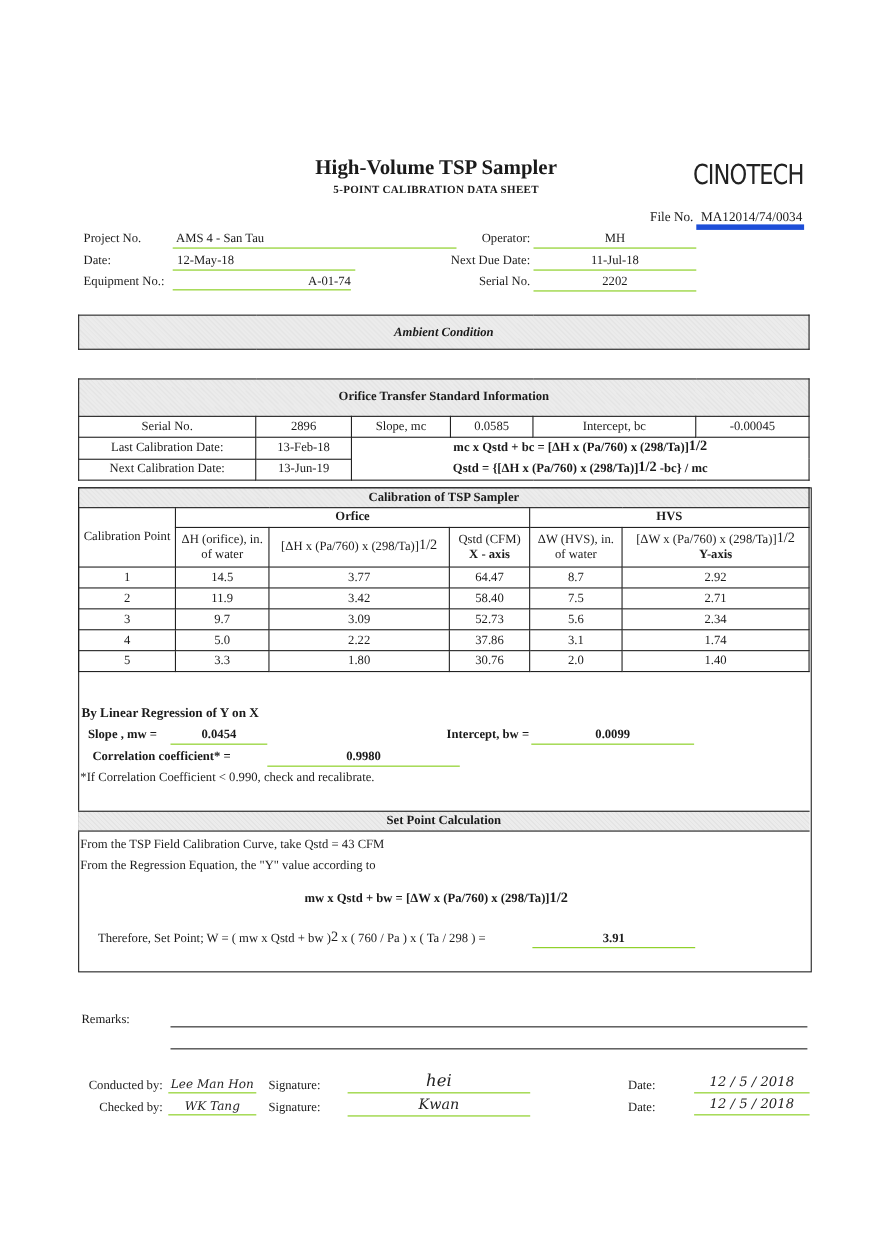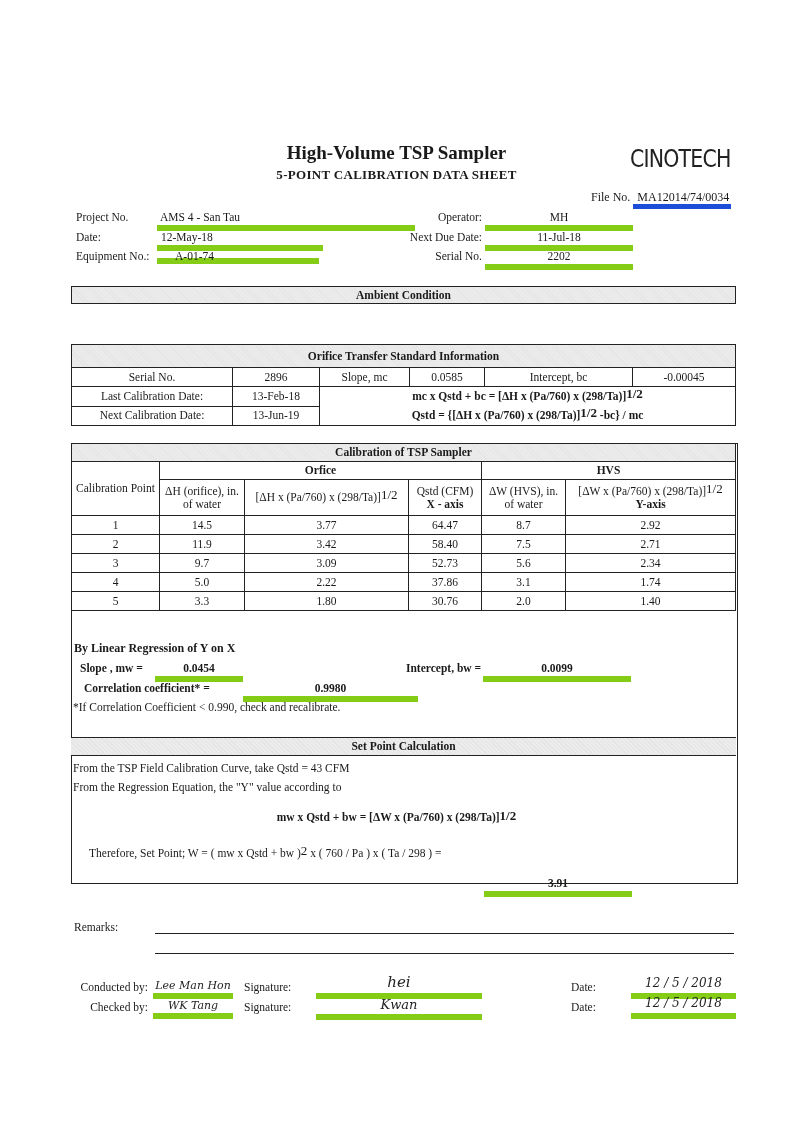--- a/index.html
+++ b/index.html
@@ -1,24 +1,24 @@
 <!DOCTYPE html>
 <html><head>
 <meta charset="utf-8">
 <style>
   html, body { margin:0; padding:0; background:#ffffff; }
   body { width:793px; height:1123px; position:relative; overflow:hidden;
          font-family:"Liberation Serif","DejaVu Serif",serif; color:#1a1a1a; font-size:11.5px; }
   .abs { position:absolute; }
   .title { left:0; width:793px; top:142px; text-align:center; font-weight:bold; font-size:19px; }
-  .subtitle { left:0; width:793px; top:167px; text-align:center; font-weight:bold; font-size:13px; letter-spacing:0.3px; }
+  .subtitle { left:0; width:793px; top:167px; text-align:center; font-weight:bold; font-size:10px; letter-spacing:0.3px; }
   .logo { left:630px; top:144px; font-family:"DejaVu Sans","Liberation Sans",sans-serif; font-size:25px; letter-spacing:-1px; transform:scaleX(0.82); transform-origin:left top; font-weight:normal; color:#222; }
   .fileno { left:591px; top:190px; font-size:12px; }
   .fileno .v { border-bottom:5px solid #1d4ed8; padding:0 2px 0 4px; }
-  .ul { border-bottom:6px solid #84cc16; text-align:center; height:15px; line-height:15px; }
+  .ul { border-bottom:1px solid #84cc16; text-align:center; height:15px; line-height:15px; }
   .lbl { font-size:11.5px; height:15px; line-height:15px; }
   .rlbl { text-align:right; }
   table.grid { position:absolute; border-collapse:collapse; table-layout:fixed; }
   table.grid td { border:1px solid #222; text-align:center; vertical-align:middle; padding:0; font-size:11.5px; line-height:13px; }
   .shade { background:#ececec; background-image:repeating-linear-gradient(45deg, rgba(0,0,0,0.035) 0 1px, transparent 1px 3px); font-weight:bold; }
   .bold { font-weight:bold; }
   sup { font-size:13px; vertical-align:top; position:relative; top:-3px; }
   .box { position:absolute; border:1px solid #222; }
   .hand { font-family:"DejaVu Serif",serif; font-style:italic; color:#222; }
   .line { position:absolute; border-bottom:1px solid #222; height:0; }
@@ -32,54 +32,54 @@
 <div class="abs fileno">
   <span>File No.</span>
   <span class="v">MA12014/74/0034</span>
 </div>
 
 <div class="abs lbl" style="left:76px;top:210px;">Project No.</div>
 <div class="abs ul" style="left:157px;top:210px;width:255px;text-align:left;padding-left:3px;">AMS 4 - San Tau</div>
 <div class="abs lbl" style="left:76px;top:230px;">Date:</div>
 <div class="abs ul" style="left:157px;top:230px;width:162px;text-align:left;padding-left:4px;">12-May-18</div>
 <div class="abs lbl" style="left:76px;top:249px;">Equipment No.:</div>
-<div class="abs ul" style="left:157px;top:249px;width:162px;text-align:left;padding-left:18px;box-sizing:border-box;">A-01-74</div>
+<div class="abs ul" style="left:157px;top:249px;width:162px;text-align:right;padding-left:18px;box-sizing:border-box;">A-01-74</div>
 
 <div class="abs lbl rlbl" style="left:380px;top:210px;width:102px;">Operator:</div>
 <div class="abs ul" style="left:485px;top:210px;width:148px;">MH</div>
 <div class="abs lbl rlbl" style="left:380px;top:230px;width:102px;">Next Due Date:</div>
 <div class="abs ul" style="left:485px;top:230px;width:148px;">11-Jul-18</div>
 <div class="abs lbl rlbl" style="left:380px;top:249px;width:102px;">Serial No.</div>
 <div class="abs ul" style="left:485px;top:249px;width:148px;">2202</div>
 
 <table class="grid" style="left:71px;top:286px;width:665px;">
   <colgroup>
       <col style="width:161px">
       <col style="width:87px">
       <col style="width:165px">
       <col>
     </colgroup>
   <tbody>
-      <tr style="height:17px;">
+      <tr style="height:31px;font-style:italic;">
         <td colspan="4" class="shade">Ambient Condition</td>
       </tr>
 </tbody>
   </table>
 
 <table class="grid" style="left:71px;top:344px;width:665px;">
   <colgroup>
       <col style="width:161px">
       <col style="width:87px">
       <col style="width:90px">
       <col style="width:75px">
       <col style="width:148px">
       <col>
     </colgroup>
   <tbody>
-      <tr style="height:23px;">
+      <tr style="height:34px;">
         <td colspan="6" class="shade">Orifice Transfer Standard Information</td>
       </tr>
   <tr style="height:19px;">
     <td>Serial No.</td>
     <td>2896</td>
     <td>Slope, mc</td>
     <td>0.0585</td>
     <td>Intercept, bc</td>
     <td>-0.00045</td>
   </tr>
@@ -180,21 +180,21 @@
 <div class="abs ul bold" style="left:483px;top:661px;width:148px;">0.0099</div>
 <div class="abs bold lbl" style="left:84px;top:681px;">Correlation coefficient* =</div>
 <div class="abs ul bold" style="left:243px;top:681px;width:175px;">0.9980</div>
 <div class="abs lbl" style="left:73px;top:700px;">*If Correlation Coefficient &lt; 0.990, check and recalibrate.</div>
 
 <div class="abs shade" style="left:71px;top:737px;width:665px;height:17px;line-height:17px;text-align:center;border-top:1px solid #222;border-bottom:1px solid #222;">Set Point Calculation</div>
 <div class="abs lbl" style="left:73px;top:761px;">From the TSP Field Calibration Curve, take Qstd = 43 CFM</div>
 <div class="abs lbl" style="left:73px;top:780px;">From the Regression Equation, the "Y" value according to</div>
 <div class="abs bold" style="left:0;width:793px;top:811px;text-align:center;font-size:11.5px;"><span>mw x Qstd + bw = [ΔW x (Pa/760) x (298/Ta)]</span><sup>1/2</sup></div>
 <div class="abs lbl" style="left:89px;top:846px;"><span>Therefore, Set Point; W = ( mw x Qstd + bw )</span><sup>2</sup><span> x ( 760 / Pa ) x ( Ta / 298 ) =</span></div>
-<div class="abs ul bold" style="left:484px;top:876px;width:148px;">3.91</div>
+<div class="abs ul bold" style="left:484px;top:846px;width:148px;">3.91</div>
 
 <div class="abs lbl" style="left:74px;top:920px;">Remarks:</div>
 <div class="line" style="left:155px;top:933px;width:579px;"></div>
 <div class="line" style="left:155px;top:953px;width:579px;"></div>
 
 <div class="abs lbl rlbl" style="left:60px;top:980px;width:88px;">Conducted by:</div>
 <div class="abs ul hand" style="left:153px;top:978px;width:80px;font-size:11px;">Lee Man Hon</div>
 <div class="abs lbl" style="left:244px;top:980px;">Signature:</div>
 <div class="abs ul hand" style="left:316px;top:975px;width:166px;height:18px;font-size:15px;">hei</div>
 

